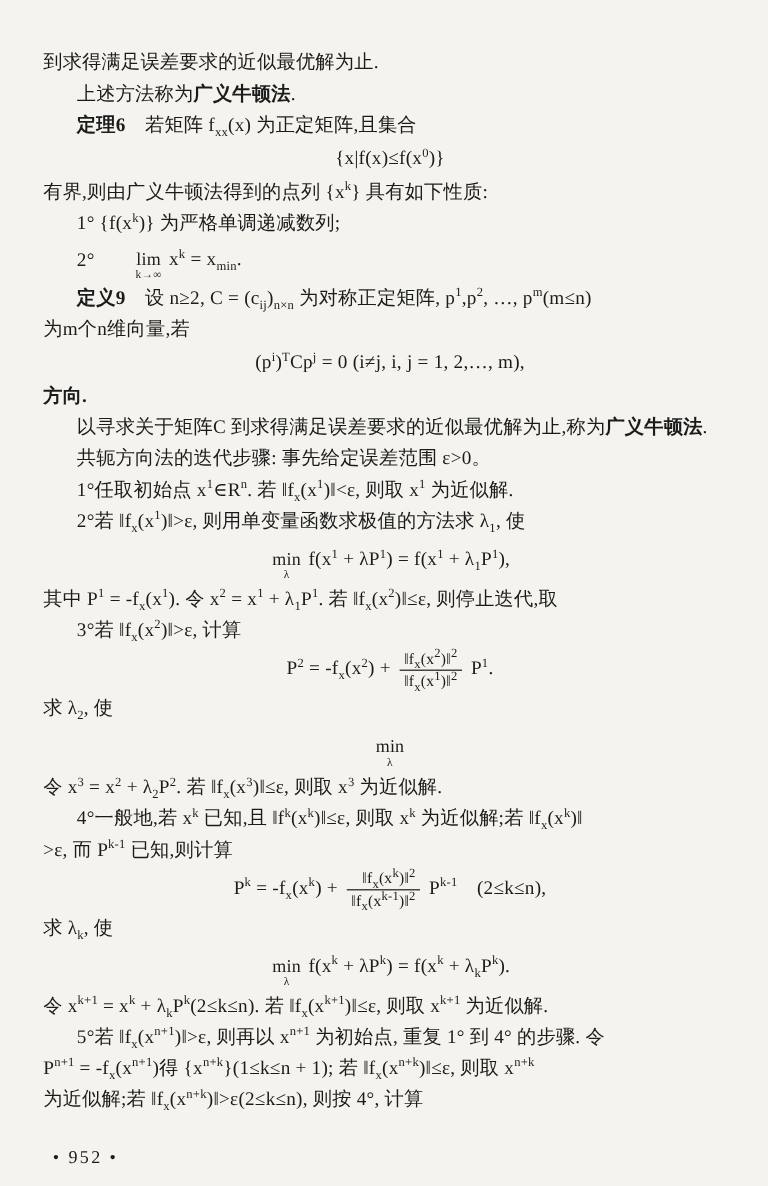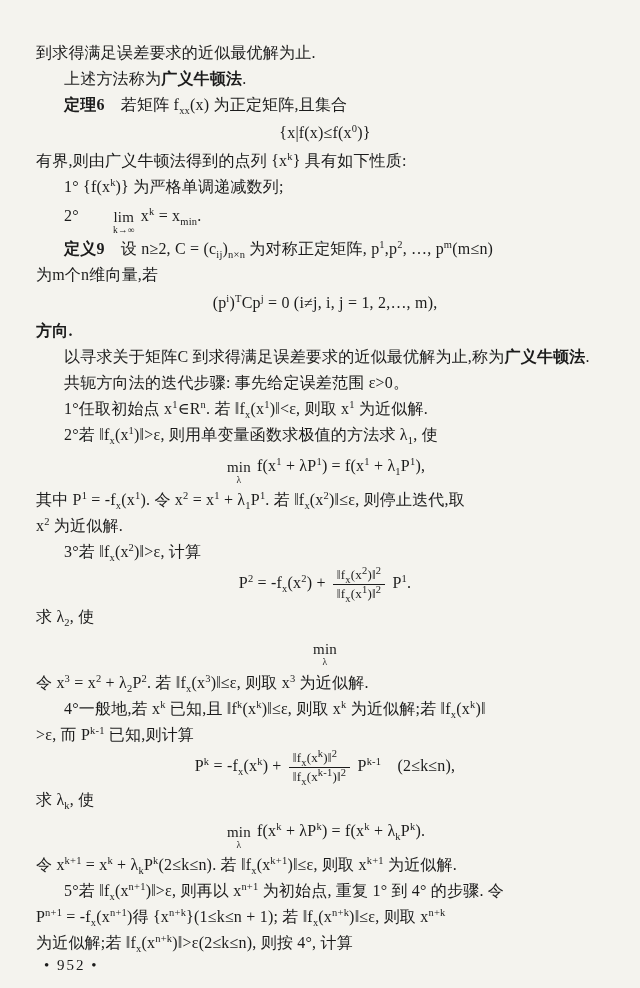--- a/index.html
+++ b/index.html
@@ -32,21 +32,21 @@
   .bold{ font-weight:bold;text-align:right; }
   sup,sub{
     font-size:10.5px;
     line-height:0;
   }
   sup{ vertical-align:super; }
   sub{ vertical-align:sub; }
   .frac{
     display:inline-block;
     vertical-align:middle;
-    text-align:left;
+    text-align:right;
     font-size:13px;
     line-height:16px;
     margin:0 3px;
   }
   .frac .num{
     display:block;
     padding:0 4px 1px 4px;
     border-bottom:1.5px solid #1b1b1b;
   }
   .frac .den{
@@ -85,21 +85,20 @@
     <div class="line ind"><span class="bold">定义9</span><span>　设 n≥2, C = (c<sub>ij</sub>)<sub>n×n</sub> 为对称正定矩阵, p<sup>1</sup>,p<sup>2</sup>, …, p<sup>m</sup>(m≤n)</span></div>
     <div class="line"><span>为m个n维向量,若</span></div>
     <div class="line eq"><span>(p<sup>i</sup>)<sup>T</sup>Cp<sup>j</sup> = 0 (i≠j, i, j = 1, 2,…, m),</span></div>
     <div class="line"><span class="bold">方向.</span></div>
     <div class="line ind"><span>以寻求关于矩阵C 到求得满足误差要求的近似最优解为止,称为</span><span class="bold">广义牛顿法</span><span>.</span></div>
     <div class="line ind"><span>共轭方向法的迭代步骤: 事先给定误差范围 ε&gt;0。</span></div>
     <div class="line ind"><span>1°任取初始点 x<sup>1</sup>∈R<sup>n</sup>. 若 ‖f<sub>x</sub>(x<sup>1</sup>)‖&lt;ε, 则取 x<sup>1</sup> 为近似解.</span></div>
     <div class="line ind"><span>2°若 ‖f<sub>x</sub>(x<sup>1</sup>)‖&gt;ε, 则用单变量函数求极值的方法求 λ<sub>1</sub>, 使</span></div>
     <div class="line eq"><span class="stack"><span class="top">min</span><span class="bot">λ</span></span><span> f(x<sup>1</sup> + λP<sup>1</sup>) = f(x<sup>1</sup> + λ<sub>1</sub>P<sup>1</sup>),</span></div>
     <div class="line"><span>其中 P<sup>1</sup> = -f<sub>x</sub>(x<sup>1</sup>).  令 x<sup>2</sup> = x<sup>1</sup> + λ<sub>1</sub>P<sup>1</sup>. 若 ‖f<sub>x</sub>(x<sup>2</sup>)‖≤ε, 则停止迭代,取</span></div>
-    <div class="line"><span>x<sup>2</sup> 为近似解.</span></div>
     <div class="line ind"><span>3°若 ‖f<sub>x</sub>(x<sup>2</sup>)‖&gt;ε, 计算</span></div>
     <div class="line eq"><span>P<sup>2</sup> = -f<sub>x</sub>(x<sup>2</sup>) + </span><span class="frac"><span class="num">‖f<sub>x</sub>(x<sup>2</sup>)‖<sup>2</sup></span><span class="den">‖f<sub>x</sub>(x<sup>1</sup>)‖<sup>2</sup></span></span><span> P<sup>1</sup>.</span></div>
     <div class="line"><span>求 λ<sub>2</sub>, 使</span></div>
     <div class="line eq"><span class="stack"><span class="top">min</span><span class="bot">λ</span></span></div>
     <div class="line"><span>令 x<sup>3</sup> = x<sup>2</sup> + λ<sub>2</sub>P<sup>2</sup>. 若 ‖f<sub>x</sub>(x<sup>3</sup>)‖≤ε, 则取 x<sup>3</sup> 为近似解.</span></div>
     <div class="line ind"><span>4°一般地,若 x<sup>k</sup> 已知,且 ‖f<sup>k</sup>(x<sup>k</sup>)‖≤ε, 则取 x<sup>k</sup> 为近似解;若 ‖f<sub>x</sub>(x<sup>k</sup>)‖</span></div>
     <div class="line"><span>&gt;ε, 而 P<sup>k-1</sup> 已知,则计算</span></div>
     <div class="line eq"><span>P<sup>k</sup> = -f<sub>x</sub>(x<sup>k</sup>) + </span><span class="frac"><span class="num">‖f<sub>x</sub>(x<sup>k</sup>)‖<sup>2</sup></span><span class="den">‖f<sub>x</sub>(x<sup>k-1</sup>)‖<sup>2</sup></span></span><span> P<sup>k-1</sup>　(2≤k≤n),</span></div>
     <div class="line"><span>求 λ<sub>k</sub>, 使</span></div>
     <div class="line eq"><span class="stack"><span class="top">min</span><span class="bot">λ</span></span><span> f(x<sup>k</sup> + λP<sup>k</sup>) = f(x<sup>k</sup> + λ<sub>k</sub>P<sup>k</sup>).</span></div>

